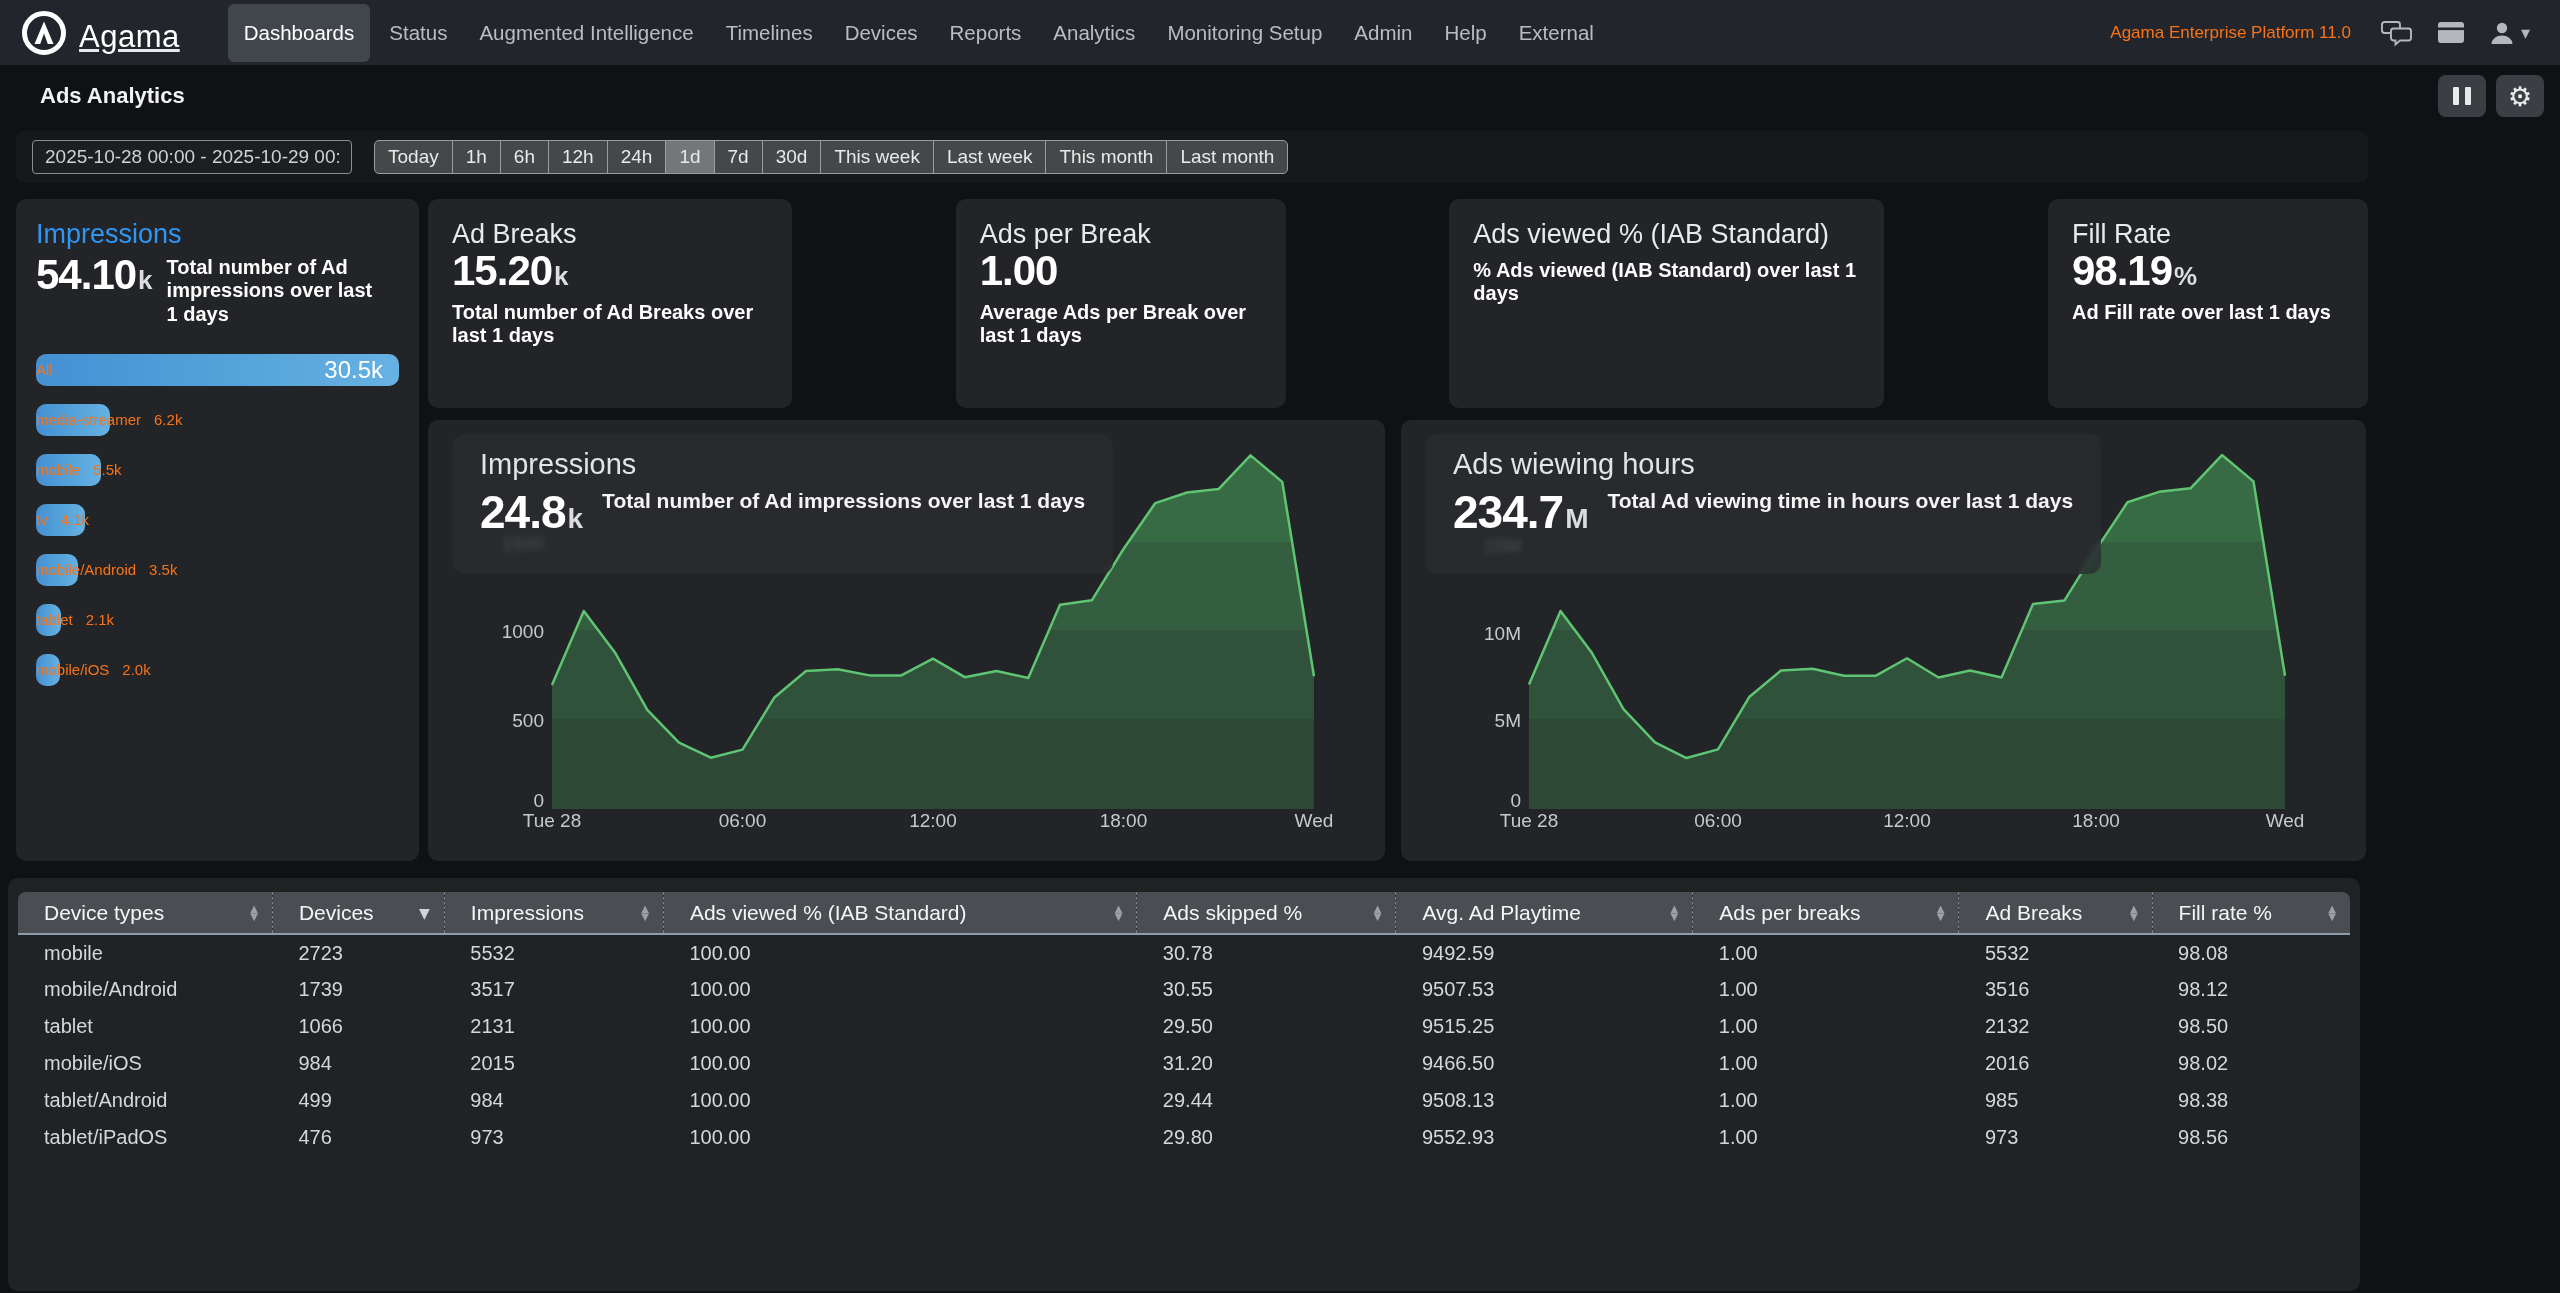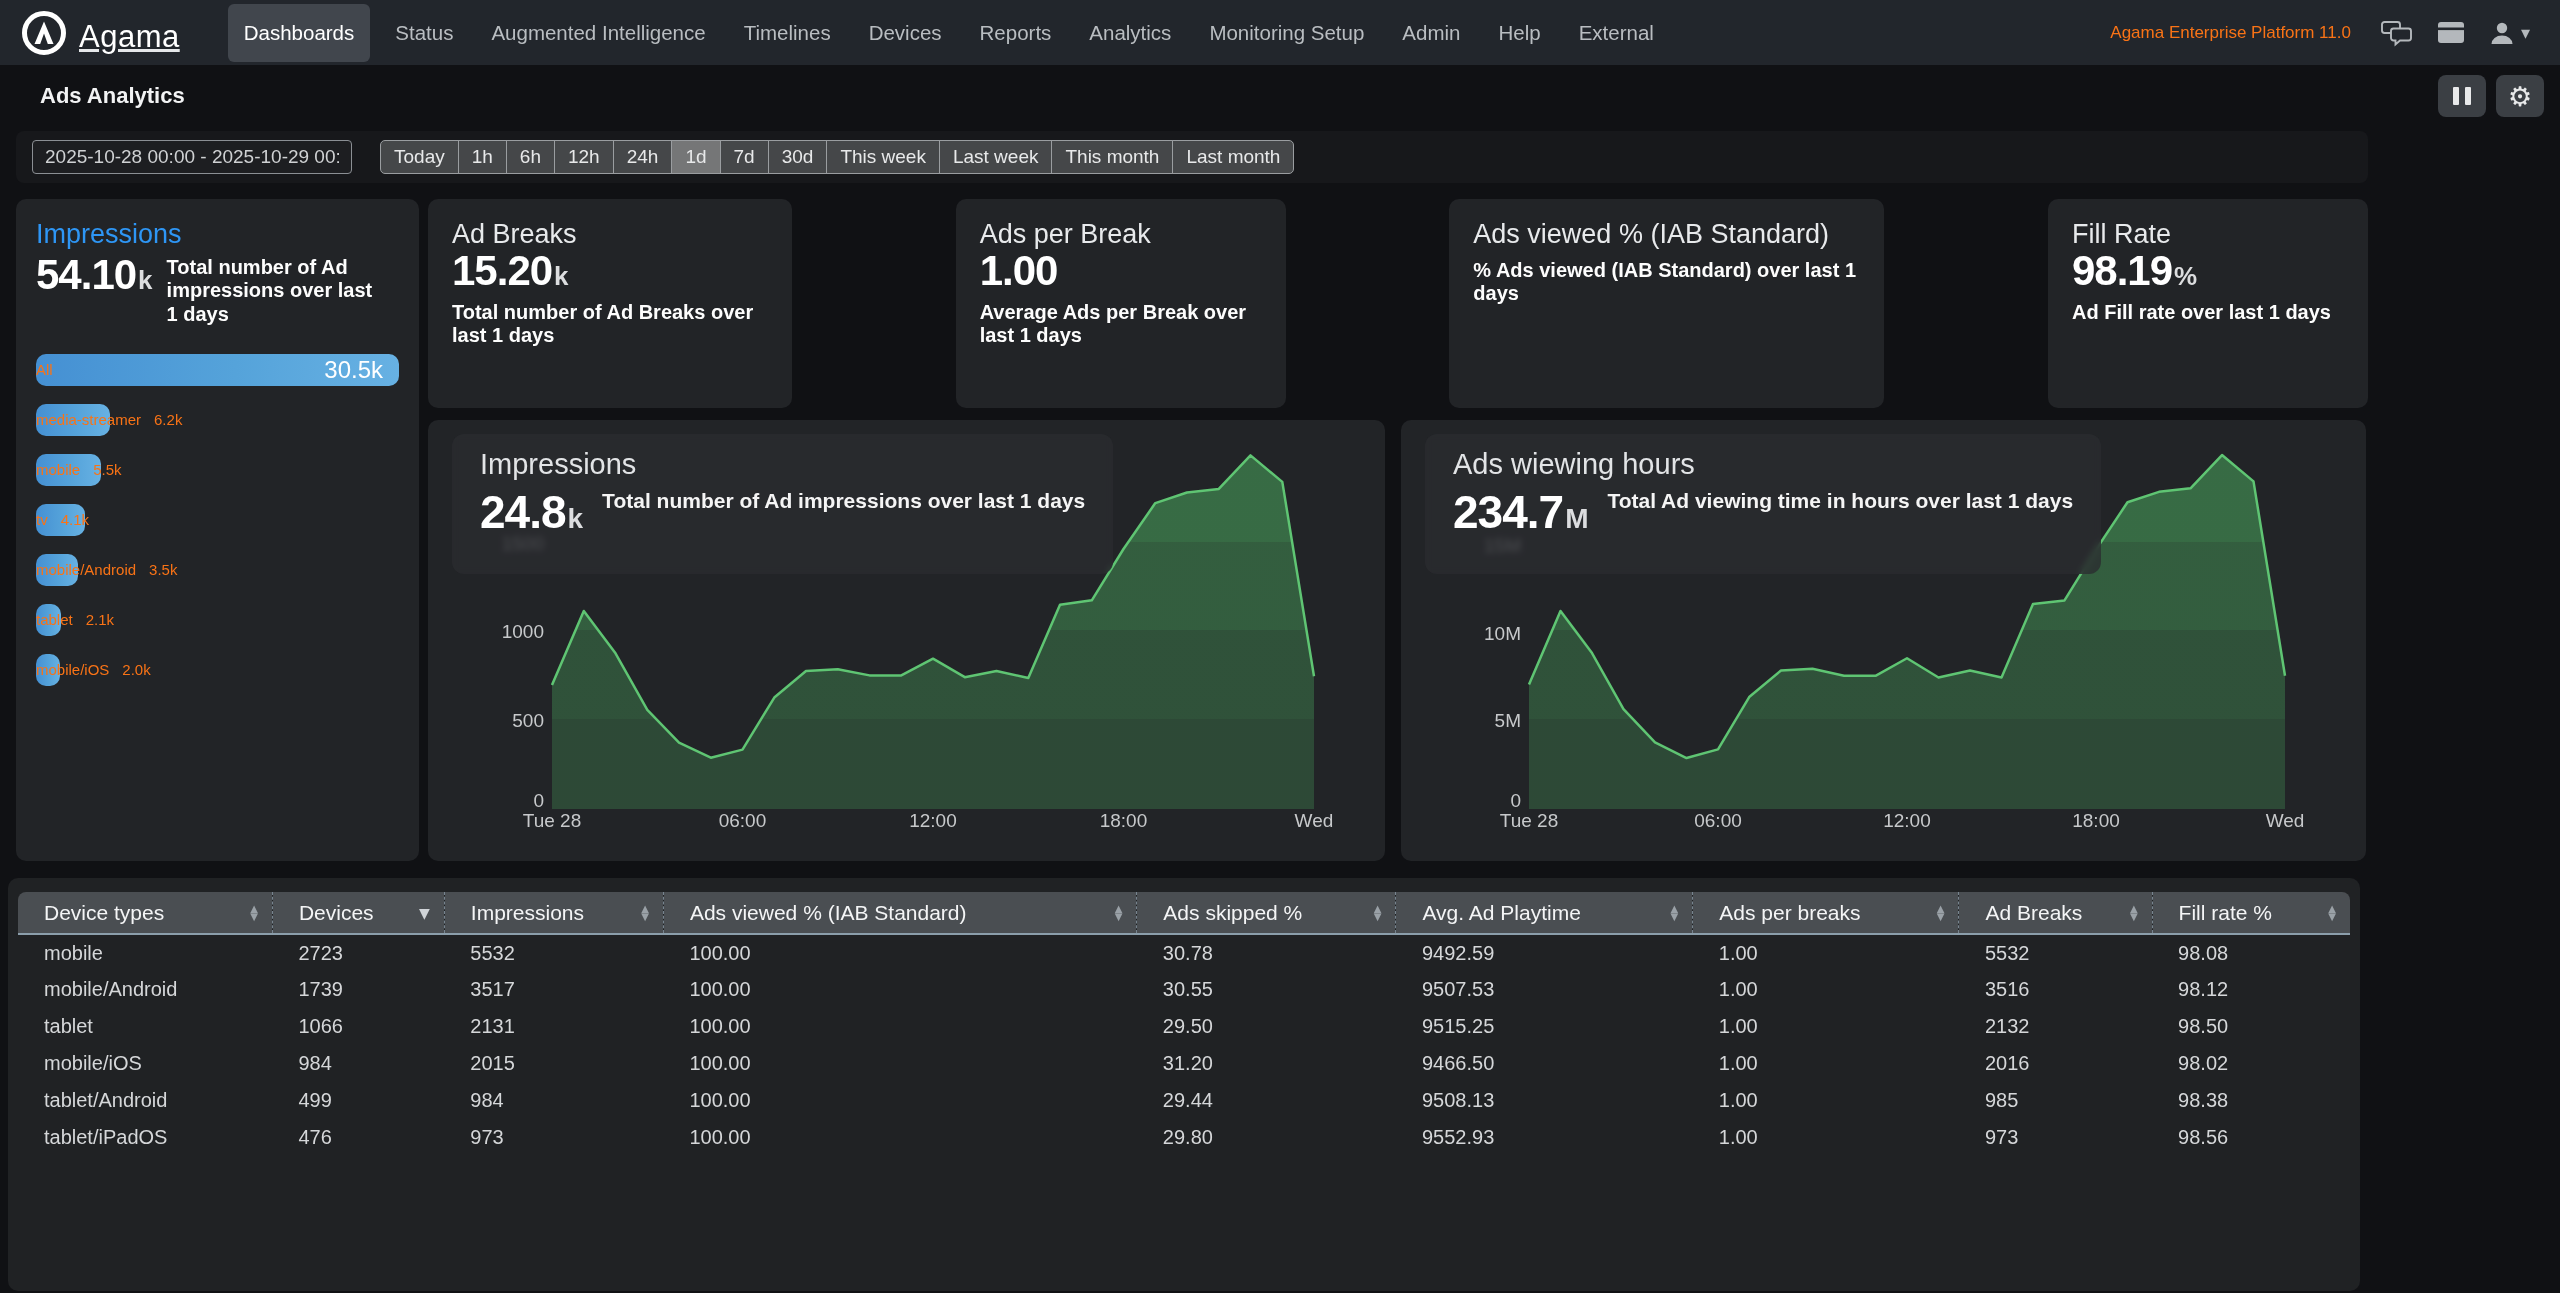--- a/index.html
+++ b/index.html
@@ -4,21 +4,21 @@
 <style>
   * { margin:0; padding:0; box-sizing:border-box; }
   html,body { width:2560px; height:1293px; overflow:hidden; background:#101114;
     font-family:"Liberation Sans", sans-serif; color:#e6e8ea; }
 
   
   .navbar { position:absolute; left:0; top:0; width:2560px; height:65px; background:#22262c;
     display:flex; align-items:center; padding:0 30px 0 22px; }
   .brand { display:flex; align-items:flex-end; gap:13px; margin-right:48px;text-decoration:underline; }
   .brand-name { font-size:31px; font-weight:500; color:#fff; letter-spacing:.5px; }
-  .nav-items { display:flex; align-items:center; gap:12px; height:100%; }
+  .nav-items { display:flex; align-items:center; gap:6px; height:100%; }
   .nav-item { font-size:20.5px; color:#b9bdc1; padding:12px 13px; border-radius:6px; cursor:pointer; white-space:nowrap; }
   .nav-item.active { background:#41464d; color:#fff; padding:17px 16px; }
   .nav-right { margin-left:auto; display:flex; align-items:center; gap:24px; }
   .platform-label { font-size:17px; color:#f97316; margin-right:6px; }
   .nav-ic { display:flex; align-items:center; }
   .user-wrap { display:flex; align-items:center; gap:6px; }
   .caret { color:#b4b8bc; font-size:18px; font-family:"DejaVu Sans",sans-serif; }
 
   
   .title-row { position:absolute; left:0; top:65px; width:2560px; height:62px;
@@ -32,21 +32,21 @@
   .gear-glyph { font-size:27px; color:#e8e9ea; font-family:"DejaVu Sans",sans-serif; line-height:1; }
 
   
   .toolbar { position:absolute; left:16px; top:131px; width:2352px; height:52px; background:#17181b;
     border-radius:8px; display:flex; align-items:center; padding:0 16px; }
   .date-input { width:320px; height:34px; background:#1d1e21; border:1px solid #8b8f94; border-radius:4px;
     color:#cfd1d3; font-size:19px; padding:0 12px; font-family:"Liberation Sans",sans-serif; }
   .range-group { display:flex; margin-left:16px; }
   .range-btn { height:34px; padding:0 13px; font-size:19px; color:#e8e9ea; background:#454749;
     border:1px solid #9a9da0; margin-left:-1px; cursor:pointer; font-family:"Liberation Sans",sans-serif; white-space:nowrap; }
-  .range-btn:first-child { border-radius:5px 0 0 5px; margin-left:12px; }
+  .range-btn:first-child { border-radius:5px 0 0 5px; margin-left:6px; }
   .range-btn:last-child { border-radius:0 5px 5px 0; }
   .range-btn.active { background:#757677; }
 
   
   .card { background:#222427; border-radius:10px; }
 
   
   .left-card { position:absolute; left:16px; top:199px; width:403px; height:662px; padding:20px 20px; }
   .bd-title { font-size:27px; font-weight:400; color:#2e96f5; cursor:pointer; }
   .kpi-line { display:flex; align-items:flex-start; gap:15px; margin-top:4px; }

